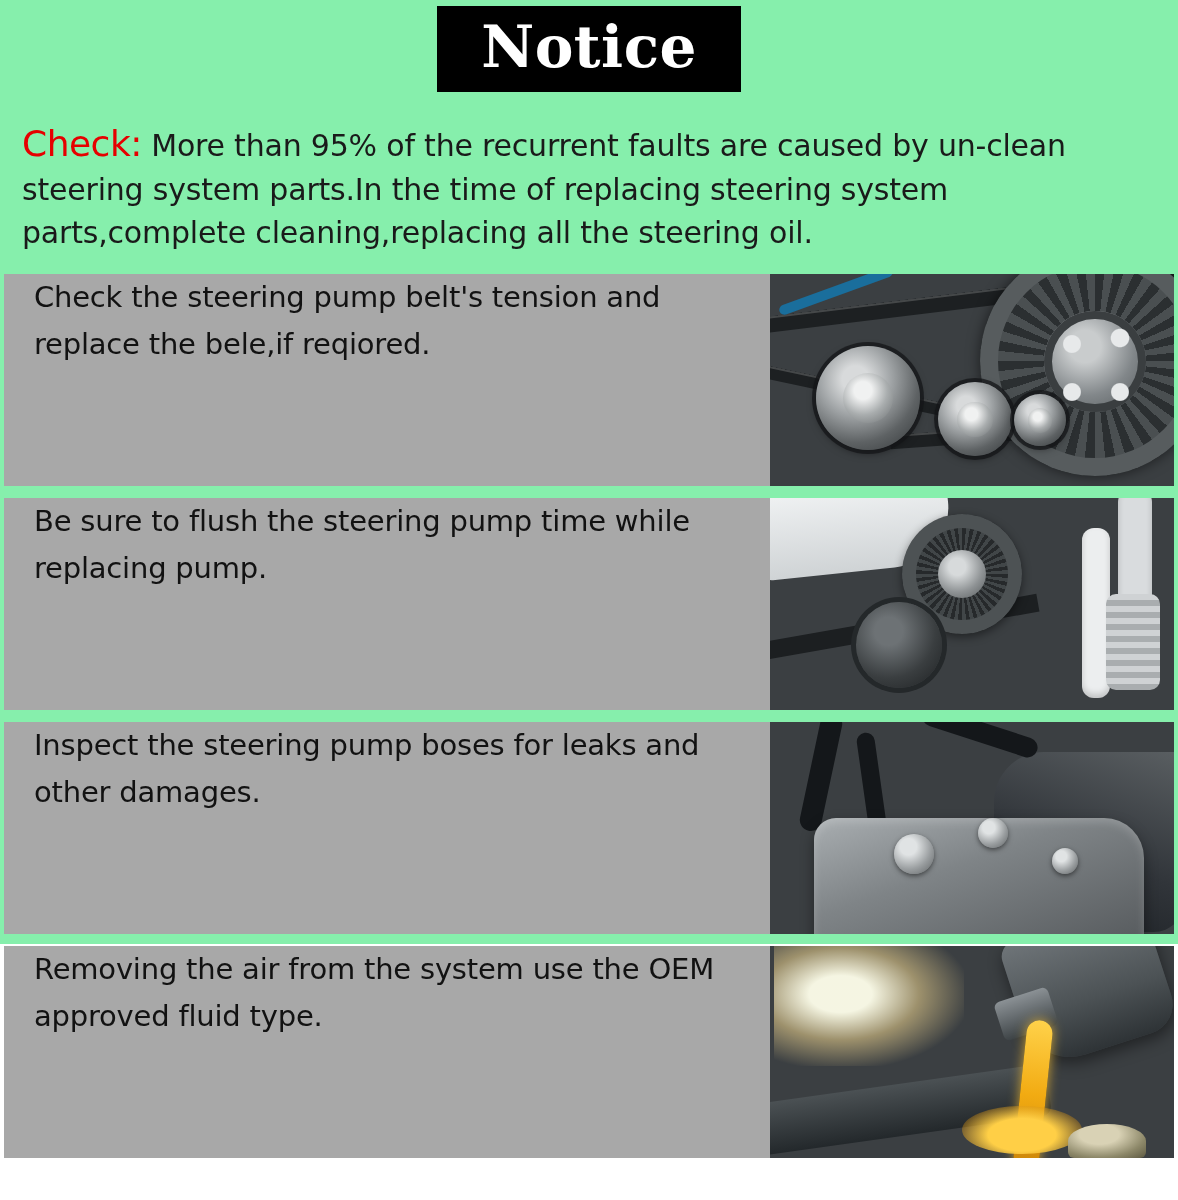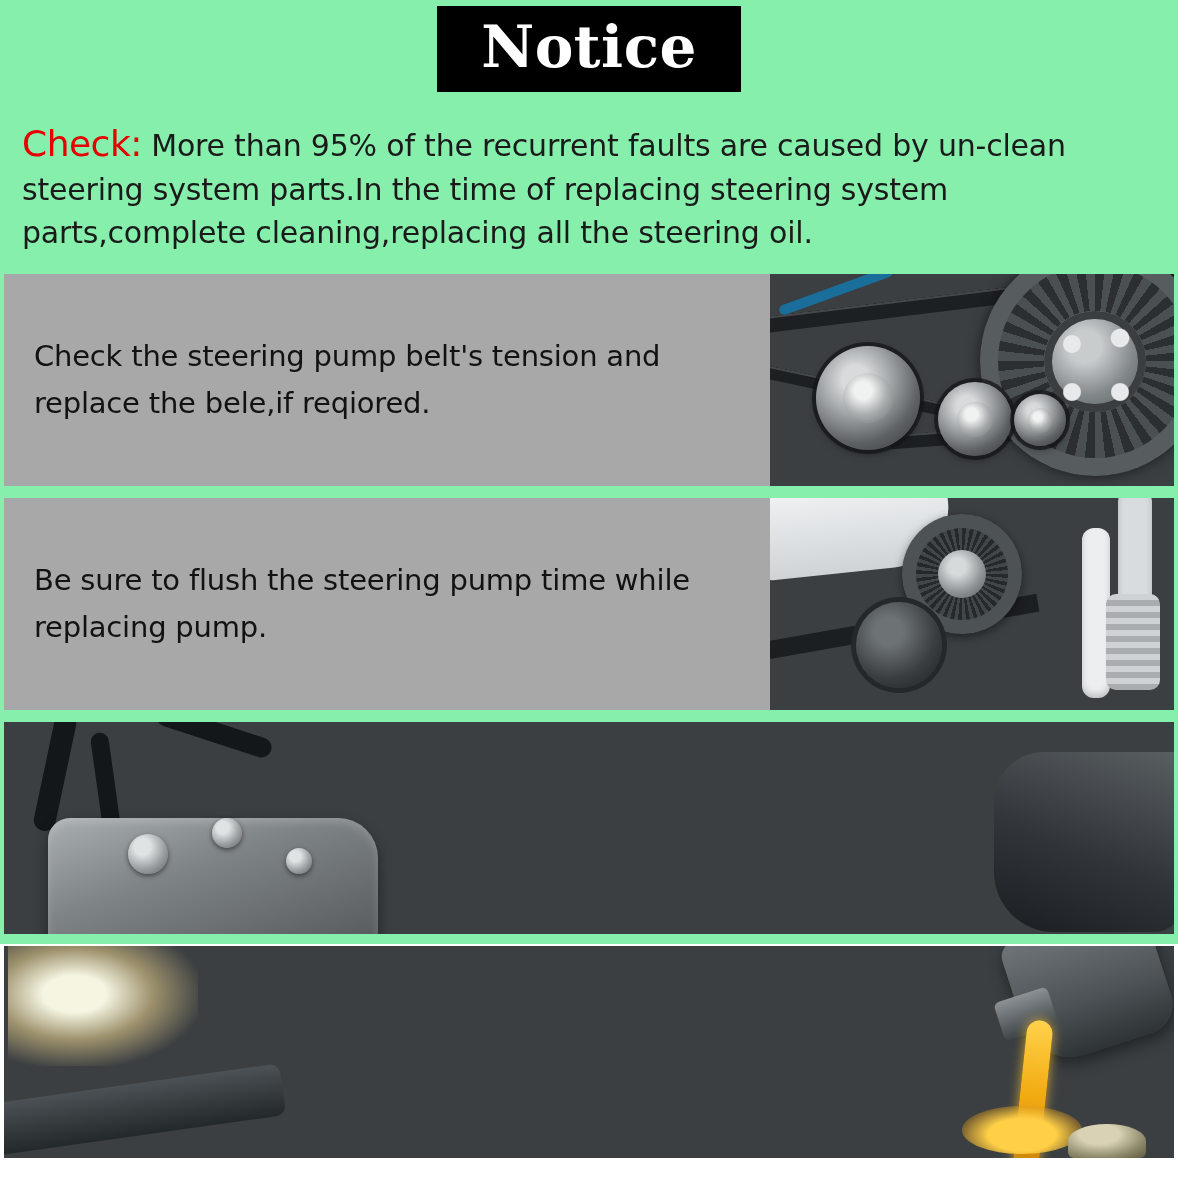--- a/index.html
+++ b/index.html
@@ -68,21 +68,21 @@
   .row {
     display: flex;
     align-items: stretch;
     height: 212px;
     background: #a8a8a8;
   }
   .row .text-cell {
     width: 766px;
     background: #a8a8a8;
     display: flex;
-    align-items: center;
+    align-items: flex-start;
     box-sizing: border-box;
     padding: 0 26px 0 30px;
   }
   .row .text-cell p {
     margin: 0;
     font-size: 29px;
     line-height: 1.62;
     color: #121212;
     letter-spacing: -0.2px;
   }
@@ -368,33 +368,39 @@
         <div class="belt2"></div>
         <div class="pulley2"></div>
         <div class="dark-pulley"></div>
         <div class="hose h1"></div>
         <div class="hose h2"></div>
         <div class="ribbed"></div>
       </div>
     </div>
 
     <div class="row">
+      <div class="text-cell">
+        <p>Inspect the steering pump boses for leaks and other damages.</p>
+      </div>
       <div class="photo-cell p3">
         <div class="dark-mass"></div>
         <div class="tube t1"></div>
         <div class="tube t2"></div>
         <div class="tube t3"></div>
         <div class="block"></div>
         <div class="boss b1"></div>
         <div class="boss b2"></div>
         <div class="boss b3"></div>
       </div>
     </div>
 
     <div class="row">
+      <div class="text-cell">
+        <p>Removing the air from the system use the OEM approved fluid type.</p>
+      </div>
       <div class="photo-cell p4">
         <div class="glow"></div>
         <div class="dark-bar"></div>
         <div class="bottle"></div>
         <div class="neck"></div>
         <div class="stream"></div>
         <div class="splash"></div>
         <div class="cap"></div>
       </div>
     </div>

